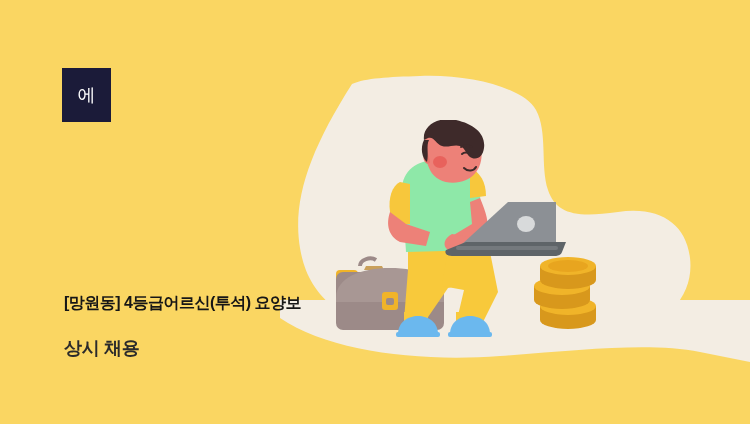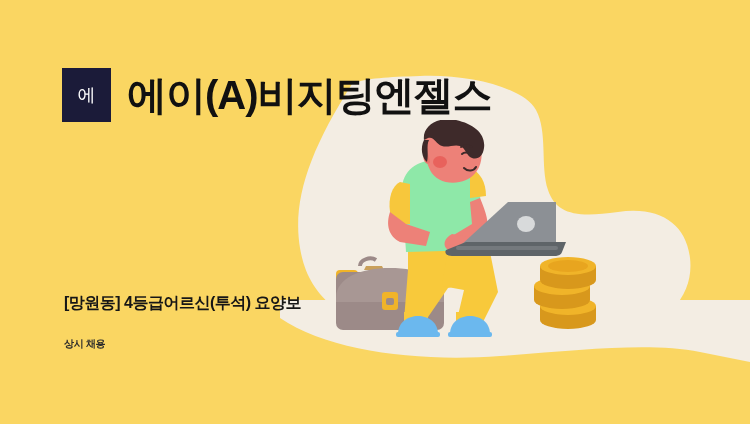--- a/index.html
+++ b/index.html
@@ -83,21 +83,21 @@
     color: #161616;
     line-height: 1.2;
     white-space: nowrap;
     z-index: 5;
     letter-spacing: -0.5px;
   }
   #employment-type {
     position: absolute;
     left: 64px;
     top: 338px;
-    font-size: 10px;
+    font-size: 18px;
     font-weight: bold;
     color: #2B2B2B;
     line-height: 1.2;
     white-space: nowrap;
     z-index: 5;
     letter-spacing: -0.3px;
   }
 </style>
 </head>
 <body>
@@ -206,20 +206,19 @@
       <ellipse cx="196" cy="104" rx="9" ry="8" fill="#D8DADB"></ellipse>
       <path d="M116,130 L136,122 L236,122 L232,132 C231,135 228,136 224,136 L122,136 C117,136 114,133 116,130 Z" fill="#5E6468"></path>
       <rect x="126" y="126" width="102" height="4" rx="2" fill="#74797D"></rect>
     </g>
   </svg>
 
   <div id="header">
     <div id="logo-badge">
       <span id="logo-badge-text">에</span>
     </div>
-    <div id="company-name">에이(A)비지팅엔젤스</div>
   </div>
 
   <div id="job-title">[망원동] 4등급어르신(투석) 요양보</div>
 
   <div id="employment-type">상시 채용</div>
 
 </div>
 
 </body></html>

